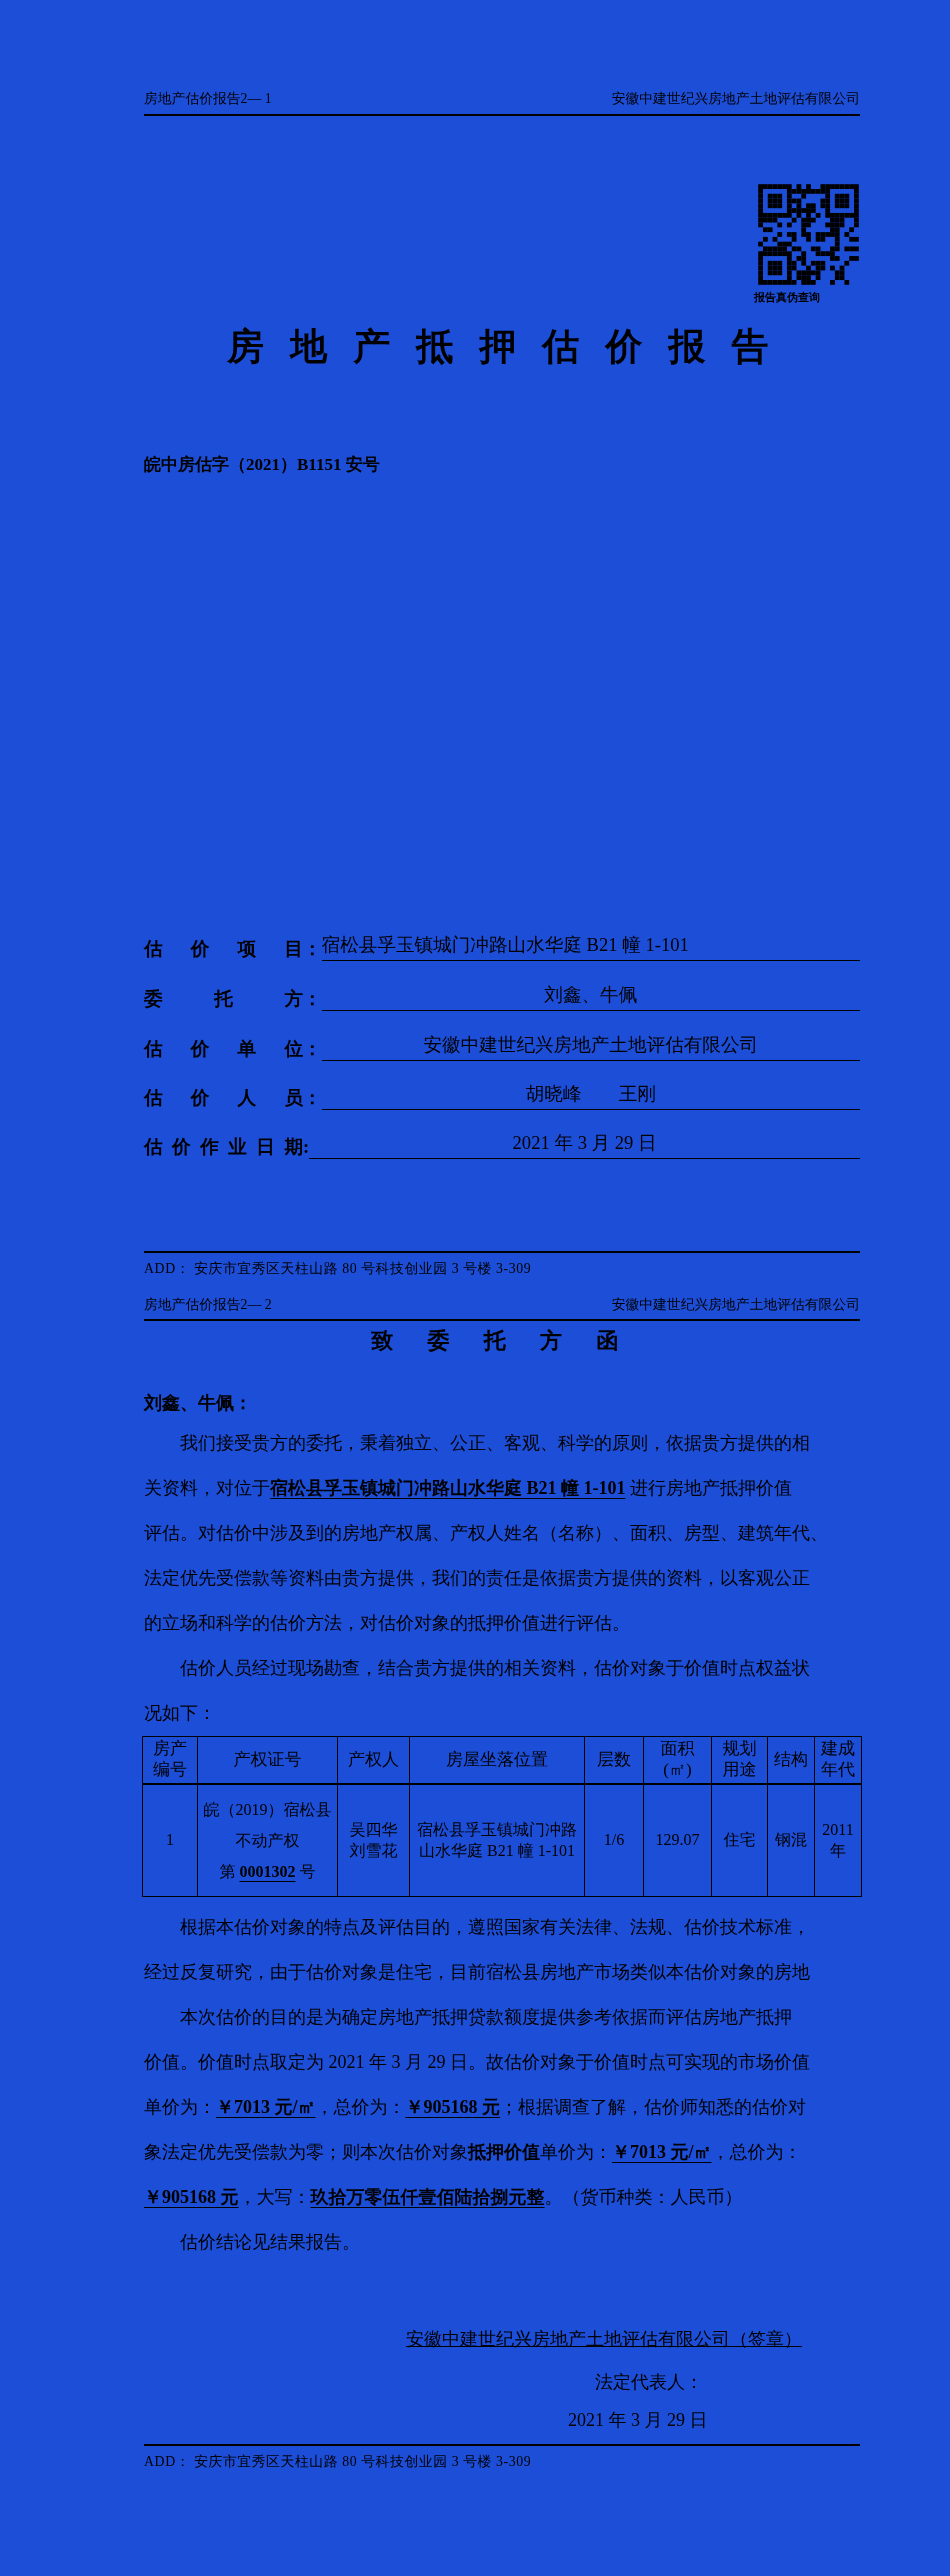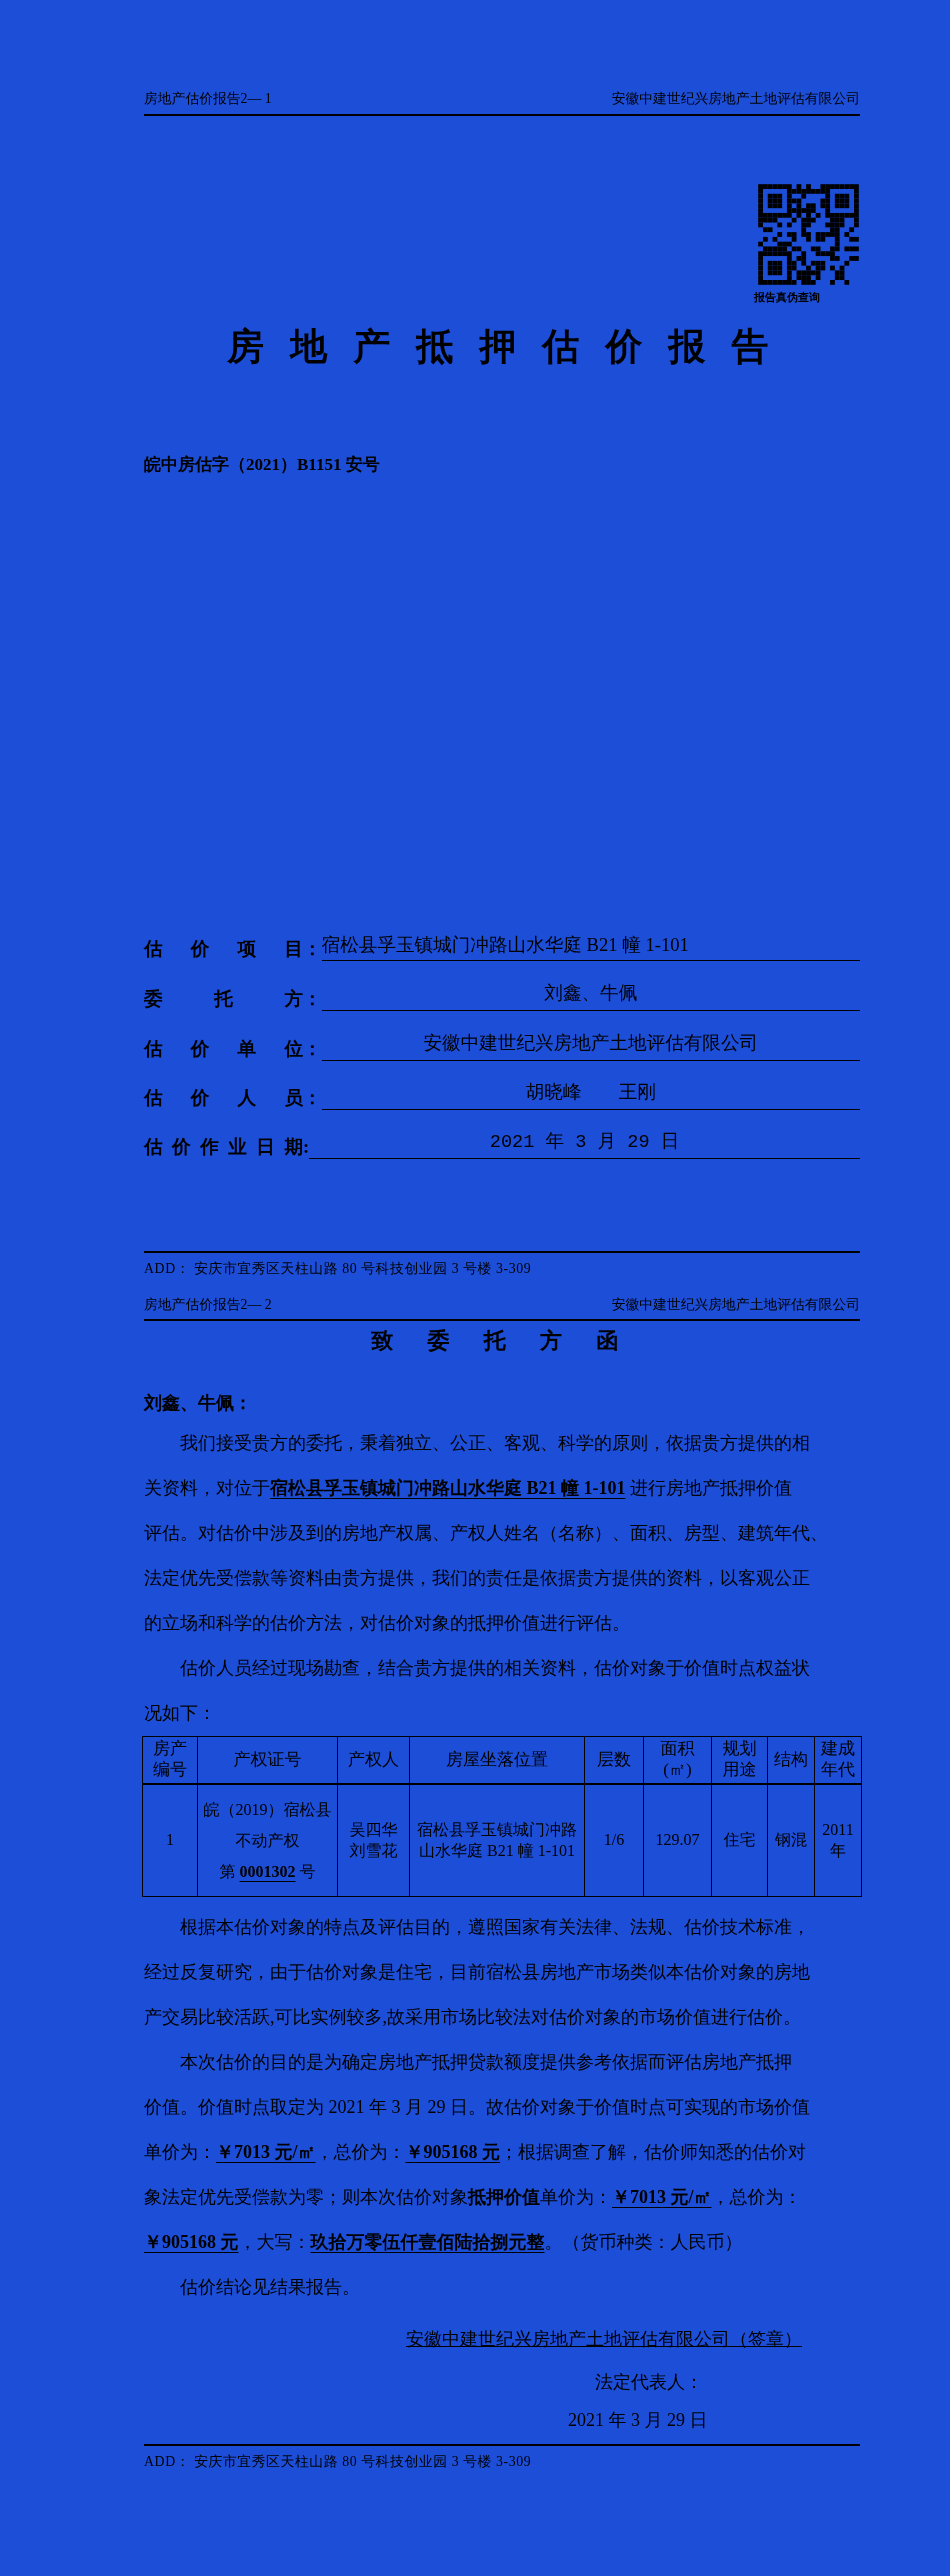--- a/index.html
+++ b/index.html
@@ -41,21 +41,21 @@
   }
   .flabel{
     font-weight:bold;width:159px;flex:0 0 159px;
     text-align:justify;text-align-last:justify;white-space:pre;
   }
   .fcolon{font-weight:bold;flex:0 0 auto;}
   .fvalue{
     flex:1;border-bottom:1.8px solid #000;
     padding-bottom:3px;white-space:pre;
   }
-  .fvalue.center{text-align:center;font-family:Liberation Mono, monospace;}
+  .fvalue.center{text-align:center;}
   .fvalue.left{text-align:left;}
   
   .lettertitle{
     left:144px;top:1326px;width:716px;
     font-size:22px;font-weight:bold;text-align:center;
     letter-spacing:14.4px;white-space:pre;
   }
   .salutation{left:144px;top:1391px;width:716px;font-size:18px;font-weight:bold;white-space:pre;}
   .pblock{left:144px;width:725px;font-size:18px;}
   .pblock .line{height:45px;line-height:45px;white-space:pre;}
@@ -431,21 +431,20 @@
         <td>住宅</td>
         <td>钢混</td>
         <td>2011 年</td>
       </tr>
     </tbody>
   </table>
 
   <div class="abs pblock" style="top:1905px">
     <div class="line"><span>　　根据本估价对象的特点及评估目的，遵照国家有关法律、法规、估价技术标准，</span></div>
     <div class="line"><span>经过反复研究，由于估价对象是住宅，目前宿松县房地产市场类似本估价对象的房地</span></div>
-    <div class="line"><span>产交易比较活跃,可比实例较多,故采用市场比较法对估价对象的市场价值进行估价。</span></div>
     <div class="line"><span>　　本次估价的目的是为确定房地产抵押贷款额度提供参考依据而评估房地产抵押</span></div>
     <div class="line"><span>价值。价值时点取定为 2021 年 3 月 29 日。故估价对象于价值时点可实现的市场价值</span></div>
     <div class="line"><span>单价为：</span><span class="run-bu">￥7013 元/㎡</span><span>，总价为：</span><span class="run-bu">￥905168 元</span><span>；根据调查了解，估价师知悉的估价对</span></div>
     <div class="line"><span>象法定优先受偿款为零；则本次估价对象</span><span class="run-b">抵押价值</span><span>单价为：</span><span class="run-bu">￥7013 元/㎡</span><span>，总价为：</span></div>
     <div class="line"><span class="run-bu">￥905168 元</span><span>，大写：</span><span class="run-bu">玖拾万零伍仟壹佰陆拾捌元整</span><span>。（货币种类：人民币）</span></div>
     <div class="line"><span>　　估价结论见结果报告。</span></div>
   </div>
 
   <div class="abs sig-company">安徽中建世纪兴房地产土地评估有限公司（签章）</div>
   <div class="abs sig-legal">法定代表人：</div>

